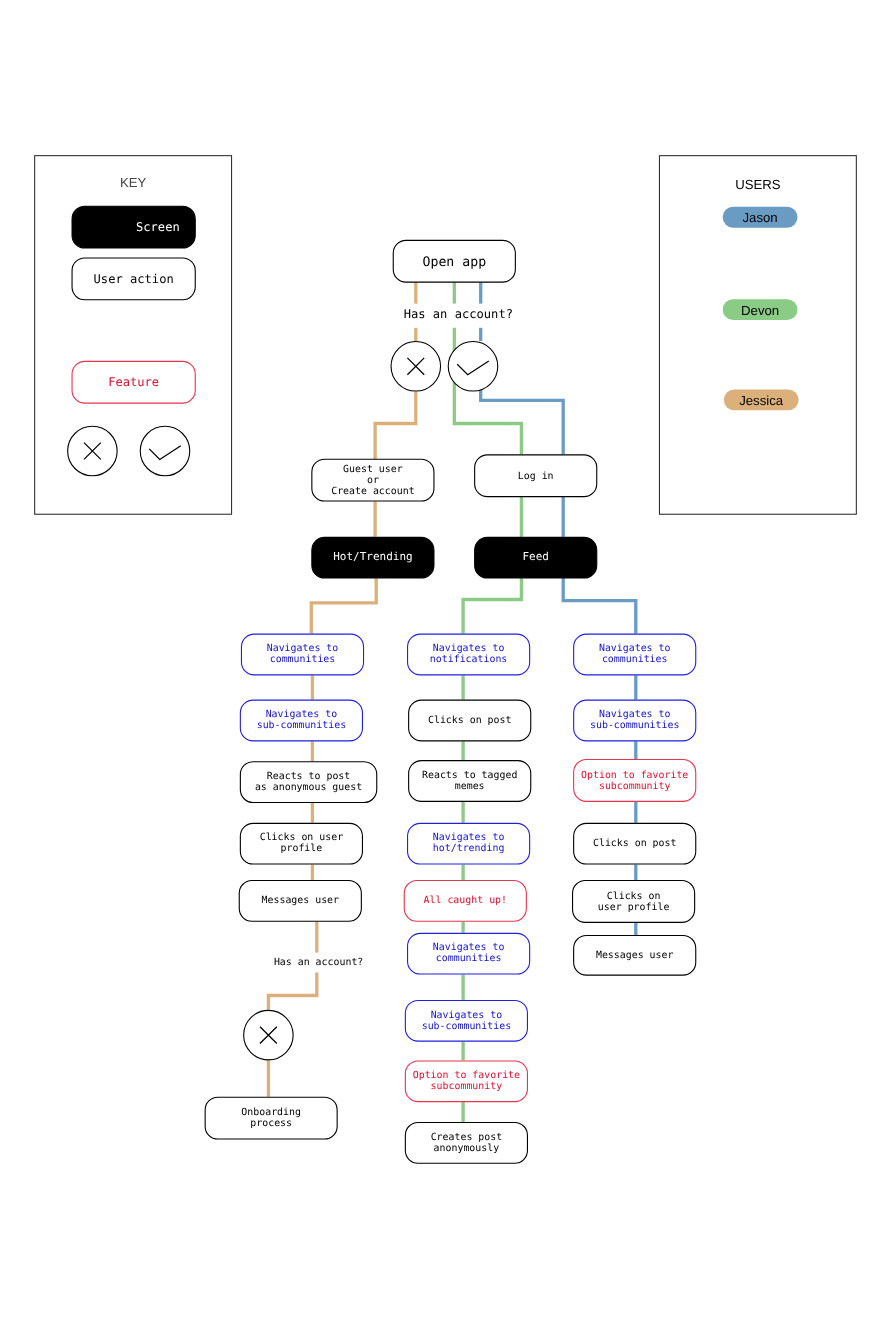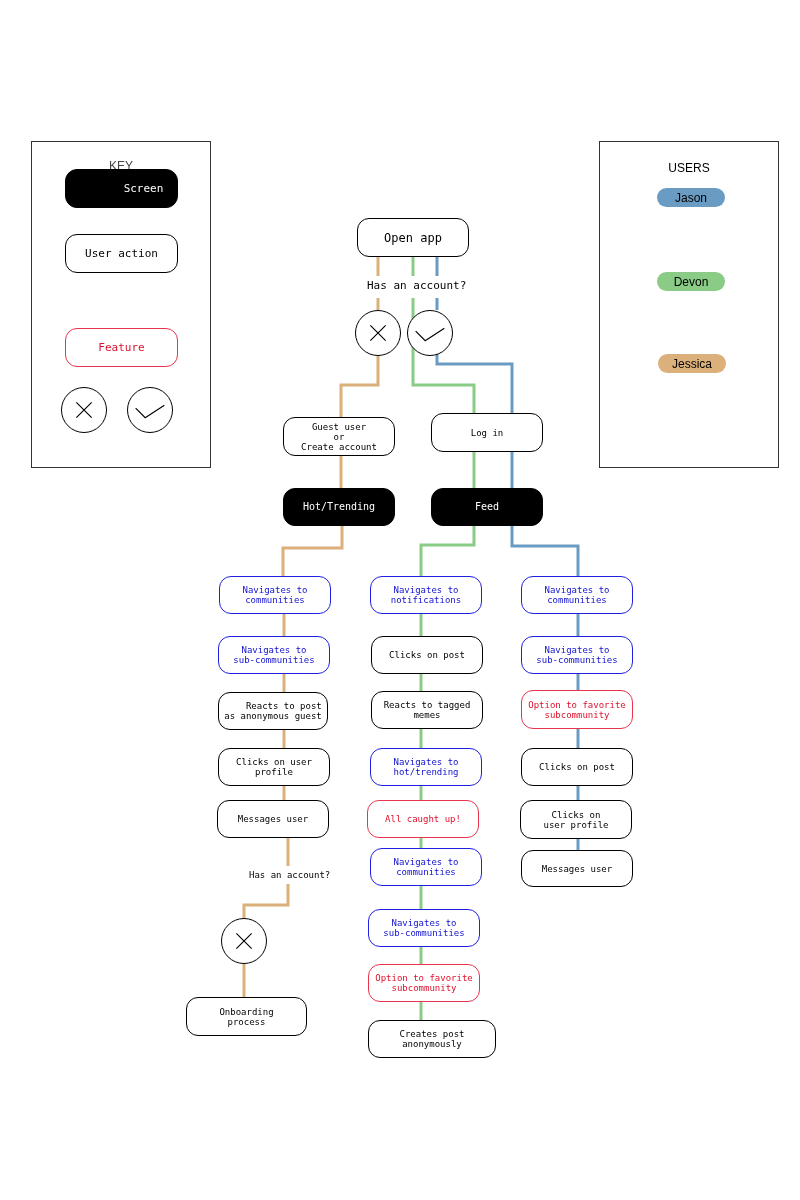--- a/index.html
+++ b/index.html
@@ -67,21 +67,21 @@
     <polyline stroke="#6a9bc3" points="578,614 578,636"></polyline>
     <polyline stroke="#6a9bc3" points="578,674 578,690"></polyline>
     <polyline stroke="#6a9bc3" points="578,729 578,748"></polyline>
     <polyline stroke="#6a9bc3" points="578,786 578,800"></polyline>
     <polyline stroke="#6a9bc3" points="578,838 578,850"></polyline>
   </g>
 </svg>
 
 <div class="panel" style="left:31px;top:141px;width:180px;height:327px;">
   <div class="panel-title" style="top:17px;color:#444;">KEY</div>
-  <div class="node screen keynode" style="left:33px;top:27px;width:113px;height:39px;font-size:11px;padding-left:44px;">Screen</div>
+  <div class="node screen keynode" style="left:33px;top:45px;width:113px;height:39px;font-size:11px;padding-left:44px;">Screen</div>
   <div class="node keynode" style="left:33px;top:92px;width:113px;height:39px;">User action</div>
   <div class="node feature keynode" style="left:33px;top:186px;width:113px;height:39px;">Feature</div>
   <div class="circle" style="left:29px;top:245px;">
     <svg viewBox="0 0 46 46">
         <path d="M15 15 L31 31 M31 15 L15 31" stroke="#000" stroke-width="1.2" fill="none"></path>
       </svg>
   </div>
   <div class="circle" style="left:95px;top:245px;">
     <svg viewBox="0 0 46 46">
         <path d="M8 21 L18 31 L38 18" stroke="#000" stroke-width="1.2" fill="none"></path>
@@ -113,21 +113,21 @@
 or
 Create account</div>
 <div class="node" style="left:431px;top:413px;width:112px;height:39px;">Log in</div>
 <div class="node screen" style="left:283px;top:488px;width:112px;height:38px;">Hot/Trending</div>
 <div class="node screen" style="left:431px;top:488px;width:112px;height:38px;">Feed</div>
 
 <div class="node nav" style="left:219px;top:576px;width:112px;height:38px;">Navigates to
 communities</div>
 <div class="node nav" style="left:218px;top:636px;width:112px;height:38px;">Navigates to
 sub-communities</div>
-<div class="node" style="left:218px;top:692px;width:110px;height:38px;text-align:right;">Reacts to post
+<div class="node" style="left:218px;top:692px;width:125px;height:38px;">Reacts to post
 as anonymous guest</div>
 <div class="node" style="left:218px;top:748px;width:112px;height:38px;">Clicks on user
 profile</div>
 <div class="node" style="left:217px;top:800px;width:112px;height:38px;">Messages user</div>
 <div class="label small" style="left:249px;top:870px;">Has an account?</div>
 <div class="circle" style="left:221px;top:918px;">
   <svg viewBox="0 0 46 46">
       <path d="M15 15 L31 31 M31 15 L15 31" stroke="#000" stroke-width="1.2" fill="none"></path>
     </svg>
 </div>
@@ -141,21 +141,21 @@
 memes</div>
 <div class="node nav" style="left:370px;top:748px;width:112px;height:38px;">Navigates to
 hot/trending</div>
 <div class="node feature" style="left:367px;top:800px;width:112px;height:38px;">All caught up!</div>
 <div class="node nav" style="left:370px;top:848px;width:112px;height:38px;">Navigates to
 communities</div>
 <div class="node nav" style="left:368px;top:909px;width:112px;height:38px;">Navigates to
 sub-communities</div>
 <div class="node feature" style="left:368px;top:964px;width:112px;height:38px;">Option to favorite
 subcommunity</div>
-<div class="node" style="left:368px;top:1020px;width:128px;height:38px;">Creates post
+<div class="node" style="left:368px;top:1020px;width:112px;height:38px;">Creates post
 anonymously</div>
 
 <div class="node nav" style="left:521px;top:576px;width:112px;height:38px;">Navigates to
 communities</div>
 <div class="node nav" style="left:521px;top:636px;width:112px;height:38px;">Navigates to
 sub-communities</div>
 <div class="node feature" style="left:521px;top:690px;width:112px;height:39px;">Option to favorite
 subcommunity</div>
 <div class="node" style="left:521px;top:748px;width:112px;height:38px;">Clicks on post</div>
 <div class="node" style="left:520px;top:800px;width:112px;height:39px;">Clicks on

